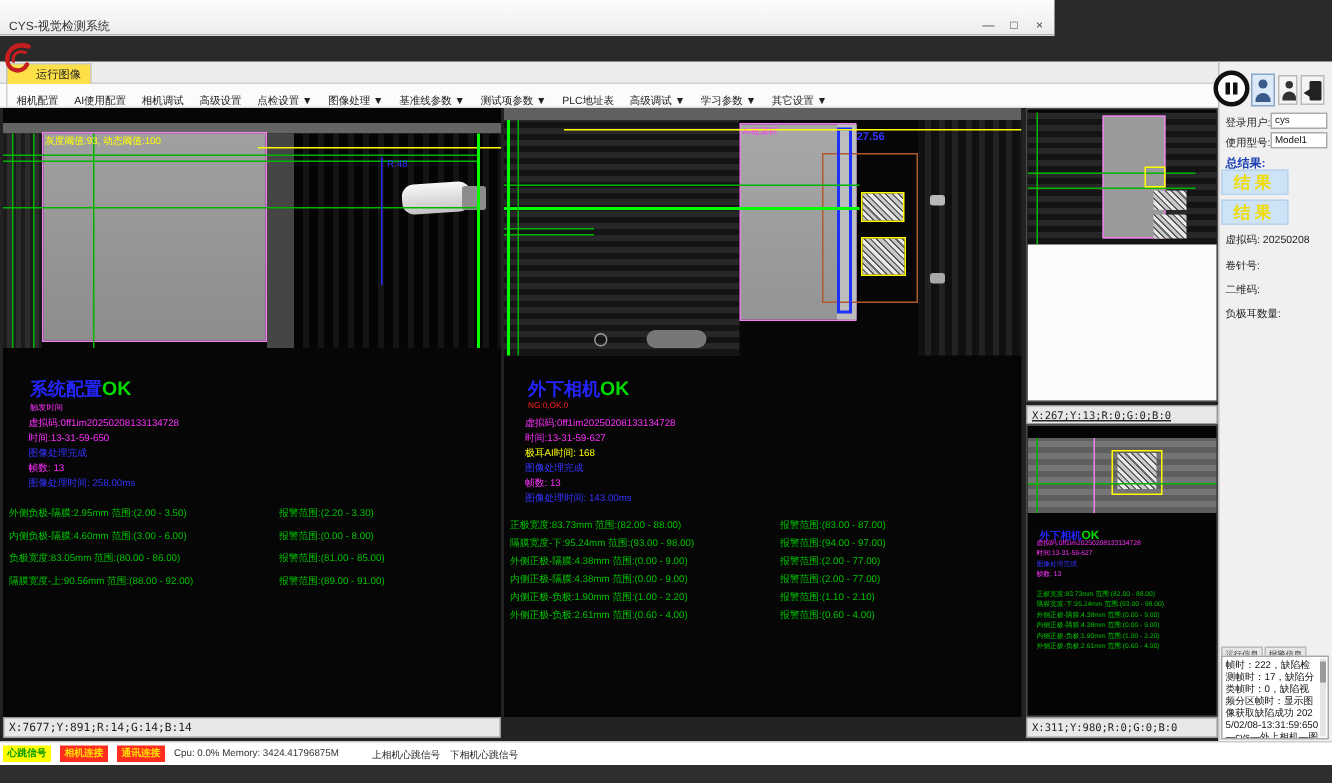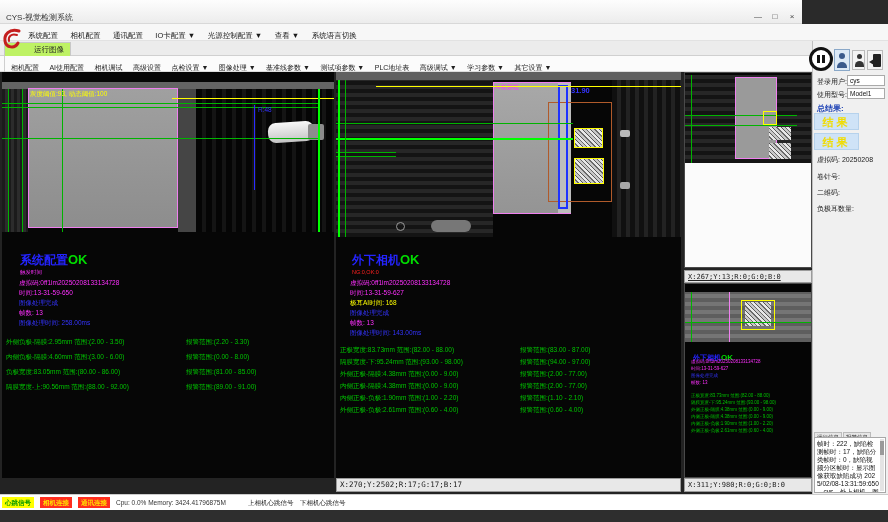--- a/index.html
+++ b/index.html
@@ -2,29 +2,29 @@
 <html><head>
 <meta charset="utf-8">
 <style>
   * { margin:0; padding:0; box-sizing:border-box; }
   html,body { width:888px; height:522px; background:#2a2a2a; overflow:hidden;
               font-family:"Liberation Sans","DejaVu Sans",sans-serif; }
   #root { position:absolute; left:0; top:0; width:888px; height:522px; background:#2a2a2a; }
   .abs { position:absolute; }
 
   
-  #titlebar { left:0; top:0; width:802px; height:24px; background:linear-gradient(#fdfdfd,#ececec); border-bottom:1px solid #d8d8d8; }
+  #titlebar { left:0; top:0; width:703px; height:24px; background:linear-gradient(#fdfdfd,#ececec); border-bottom:1px solid #d8d8d8; }
   #title-text { left:6px; top:12px; font-size:8px; color:#333; }
   .winbtn { top:11px; width:16px; height:12px; font-size:8px; color:#444; text-align:center; line-height:12px; cursor:default; }
   #menubar { left:0; top:24px; width:888px; height:17px; background:#f7f7f7; border-bottom:1px solid #e2e2e2; }
   .mi { display:inline-block; padding:0 4px; margin-top:3px; font-size:7.5px; color:#1a1a1a; white-space:nowrap; }
   #menu-items { position:absolute; left:24px; top:0; }
   #app-logo { left:2px; top:27px; width:20px; height:24px; z-index:9; }
   #tabstrip { left:0; top:41px; width:812px; height:15px; background:#ececec; border-bottom:1px solid #d0d0d0; }
-  #run-tab { left:4px; top:1px; height:14px; padding:0 6px 0 29px; background:#bef264; border:1px solid #c8c8c8; border-bottom:none; font-size:7.5px; line-height:14px; color:#222; }
+  #run-tab { left:4px; top:1px; height:14px; padding:0 6px 0 19px; background:#fde047; border:1px solid #c8c8c8; border-bottom:none; font-size:7.5px; line-height:14px; color:#222; }
   #toolbar { left:0; top:56px; width:812px; height:16px; background:#fbfbfb; border-bottom:1px solid #dedede; }
   .ti { display:inline-block; padding:0 3px; margin-top:3px; font-size:7px; color:#222; white-space:nowrap; }
   #toolbar-items { position:absolute; left:4px; top:0; border-left:1px solid #cfcfcf; padding-left:3px; }
 
   
   #main { left:0; top:72px; width:812px; height:422px; background:#232323; }
   .campanel { background:#060606; overflow:hidden; }
   .coordbar { background:#e8e8e8; border:1px solid #9b9b9b; font-family:"DejaVu Sans Mono","Liberation Mono",monospace; font-size:7.5px; color:#222; line-height:12px; padding-left:3px; }
 
   
@@ -79,31 +79,20 @@
 
 <div id="root">
 
   <div id="titlebar" class="abs">
     <div id="title-text" class="abs">CYS-视觉检测系统</div>
     <div class="winbtn abs" style="right:36px;">—</div>
     <div class="winbtn abs" style="right:19px;">□</div>
     <div class="winbtn abs" style="right:2px;">×</div>
   </div>
 
-  <div id="menubar" class="abs">
-    <div id="menu-items">
-      <span class="mi">系统配置</span>
-      <span class="mi">相机配置</span>
-      <span class="mi">通讯配置</span>
-      <span class="mi">IO卡配置 ▼</span>
-      <span class="mi">光源控制配置 ▼</span>
-      <span class="mi">查看 ▼</span>
-      <span class="mi">系统语言切换</span>
-    </div>
-  </div>
   <svg id="app-logo" class="abs" viewBox="0 0 20 24">
     <path d="M17,4 C7,1 2,8 3,14 C4,21 13,22 16,16" fill="none" stroke="#c41e1e" stroke-width="3" stroke-linecap="round"></path>
     <path d="M15,8 C9,6 6,10 7,14" fill="none" stroke="#c41e1e" stroke-width="2" stroke-linecap="round"></path>
   </svg>
 
   <div id="tabstrip" class="abs">
     <div id="run-tab" class="abs">运行图像</div>
   </div>
 
   <div id="toolbar" class="abs">
@@ -156,36 +145,37 @@
         <div class="ln magenta">时间:13-31-59-650</div>
         <div class="ln blue">图像处理完成</div>
         <div class="ln magenta">帧数: 13</div>
         <div class="ln blue">图像处理时间: 258.00ms</div>
       </div>
       <div class="mrow" style="top:266px;"><span>外侧负极-隔膜:2.95mm 范围:(2.00 - 3.50)</span><span class="atext">报警范围:(2.20 - 3.30)</span></div>
       <div class="mrow" style="top:281px;"><span>内侧负极-隔膜:4.60mm 范围:(3.00 - 6.00)</span><span class="atext">报警范围:(0.00 - 8.00)</span></div>
       <div class="mrow" style="top:296px;"><span>负极宽度:83.05mm 范围:(80.00 - 86.00)</span><span class="atext">报警范围:(81.00 - 85.00)</span></div>
       <div class="mrow" style="top:311px;"><span>隔膜宽度-上:90.56mm 范围:(88.00 - 92.00)</span><span class="atext">报警范围:(89.00 - 91.00)</span></div>
     </div>
+    <div class="coordbar abs" style="left:2px;top:406px;width:332px;height:14px;">X:7677;Y:891;R:14;G:14;B:14</div>
 
     <div class="campanel abs" style="left:336px;top:0;width:345px;height:406px;">
       <div class="abs" style="left:0;top:0;width:345px;height:165px;">
         <div class="abs" style="left:0;top:0;width:345px;height:8px;background:#606060;"></div>
         <div class="stripesH abs" style="left:0;top:8px;width:157px;height:157px;"></div>
         <div class="stripesH abs" style="left:276px;top:8px;width:69px;height:157px;background:repeating-linear-gradient(90deg,#101010 0 5px,#222 5px 9px);"></div>
         <div class="abs" style="left:284px;top:58px;width:10px;height:7px;background:#b9b9b9;border-radius:2px;"></div>
         <div class="abs" style="left:284px;top:110px;width:10px;height:7px;background:#a8a8a8;border-radius:2px;"></div>
         <div class="sep-rect abs" style="left:157px;top:10px;width:78px;height:132px;background:linear-gradient(#a8a8a8,#949494);"></div>
         <div class="abs" style="left:222px;top:11px;width:13px;height:130px;background:#bdbdbd;"></div>
         <div class="abs magenta" style="left:159px;top:11px;font-size:6px;">AI检测框</div>
         <div class="abs" style="left:212px;top:30px;width:64px;height:100px;border:1px solid #b05a2a;"></div>
         <div class="noise abs" style="left:238px;top:56px;width:29px;height:20px;border:1px solid #ffff00;"></div>
         <div class="noise abs" style="left:238px;top:86px;width:30px;height:26px;border:1px solid #ffff00;"></div>
         <div class="abs" style="left:222px;top:13px;width:10px;height:124px;border:2px solid #1e32ff;"></div>
-        <div class="abs blue" style="left:235px;top:14px;font-size:7.5px;font-weight:bold;">31.90</div>
+        <div class="abs blue" style="left:235px;top:14px;font-size:7.5px;font-weight:bold;">27.56</div>
         <div class="gline abs" style="left:0;top:51px;width:237px;height:1px;"></div>
         <div class="gbright abs" style="left:0;top:66px;width:237px;height:2px;"></div>
         <div class="gline abs" style="left:0;top:80px;width:60px;height:1px;"></div>
         <div class="gline abs" style="left:0;top:84px;width:60px;height:1px;"></div>
         <div class="gbright abs" style="left:2px;top:8px;width:2px;height:157px;"></div>
         <div class="gline abs" style="left:9px;top:8px;width:1px;height:157px;"></div>
         <div class="yline abs" style="left:40px;top:14px;width:305px;height:1px;"></div>
         <div class="abs" style="left:95px;top:148px;width:40px;height:12px;background:#777;border-radius:6px;"></div>
         <div class="abs" style="left:60px;top:150px;width:9px;height:9px;border:1px solid #999;border-radius:50%;"></div>
       </div>
@@ -201,21 +191,20 @@
         <div class="ln magenta">帧数: 13</div>
         <div class="ln blue">图像处理时间: 143.00ms</div>
       </div>
       <div class="mrow" style="top:274px;"><span>正极宽度:83.73mm 范围:(82.00 - 88.00)</span><span class="atext">报警范围:(83.00 - 87.00)</span></div>
       <div class="mrow" style="top:286px;"><span>隔膜宽度-下:95.24mm 范围:(93.00 - 98.00)</span><span class="atext">报警范围:(94.00 - 97.00)</span></div>
       <div class="mrow" style="top:298px;"><span>外侧正极-隔膜:4.38mm 范围:(0.00 - 9.00)</span><span class="atext">报警范围:(2.00 - 77.00)</span></div>
       <div class="mrow" style="top:310px;"><span>内侧正极-隔膜:4.38mm 范围:(0.00 - 9.00)</span><span class="atext">报警范围:(2.00 - 77.00)</span></div>
       <div class="mrow" style="top:322px;"><span>内侧正极-负极:1.90mm 范围:(1.00 - 2.20)</span><span class="atext">报警范围:(1.10 - 2.10)</span></div>
       <div class="mrow" style="top:334px;"><span>外侧正极-负极:2.61mm 范围:(0.60 - 4.00)</span><span class="atext">报警范围:(0.60 - 4.00)</span></div>
     </div>
-    <div class="coordbar abs" style="left:336px;top:406px;width:345px;height:14px;">X:270;Y:2502;R:17;G:17;B:17</div>
 
     <div class="thumb abs" style="left:684px;top:0;width:128px;height:196px;">
       <div class="stripesH abs" style="left:0;top:2px;width:128px;height:88px;">
         <div class="sep-rect abs" style="left:50px;top:2px;width:42px;height:82px;background:#9a9a9a;"></div>
         <div class="gline abs" style="left:0;top:40px;width:112px;height:1px;"></div>
         <div class="gline abs" style="left:0;top:50px;width:112px;height:1px;"></div>
         <div class="abs" style="left:78px;top:36px;width:14px;height:14px;border:1px solid #ffff00;"></div>
         <div class="noise abs" style="left:84px;top:52px;width:22px;height:13px;"></div>
         <div class="noise abs" style="left:84px;top:68px;width:22px;height:16px;"></div>
         <div class="gline abs" style="left:6px;top:0;width:1px;height:88px;"></div>

